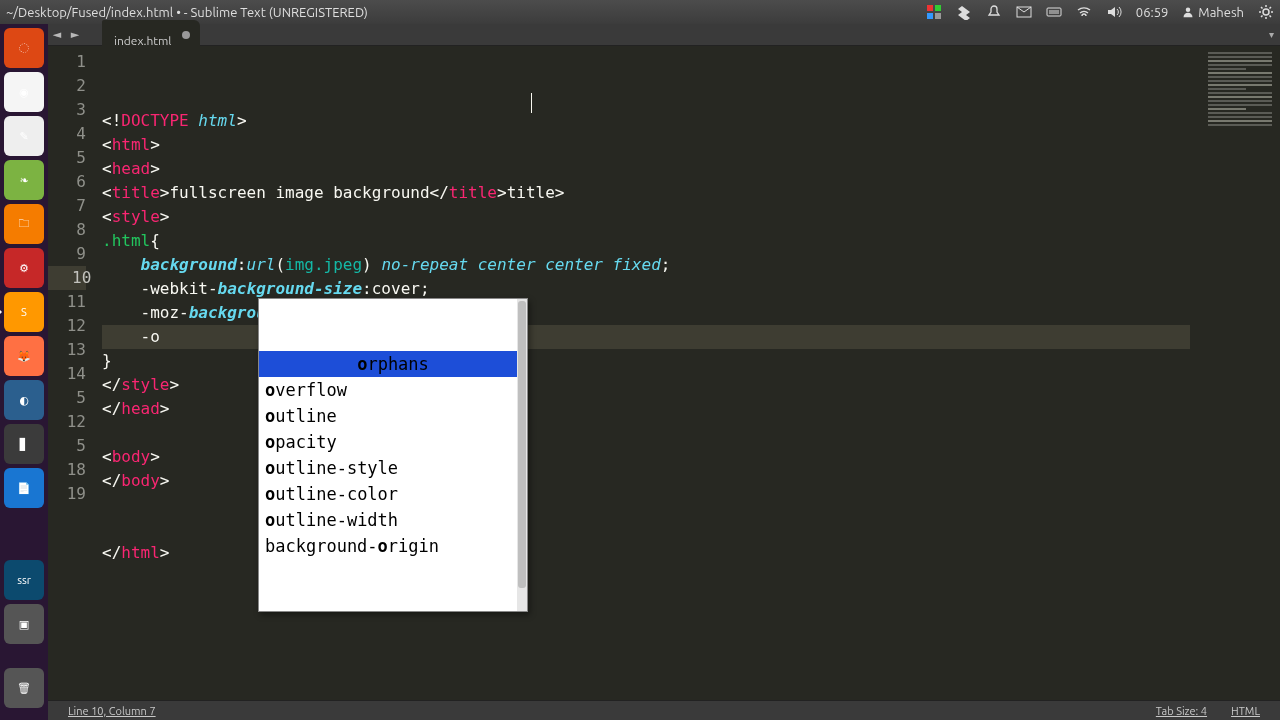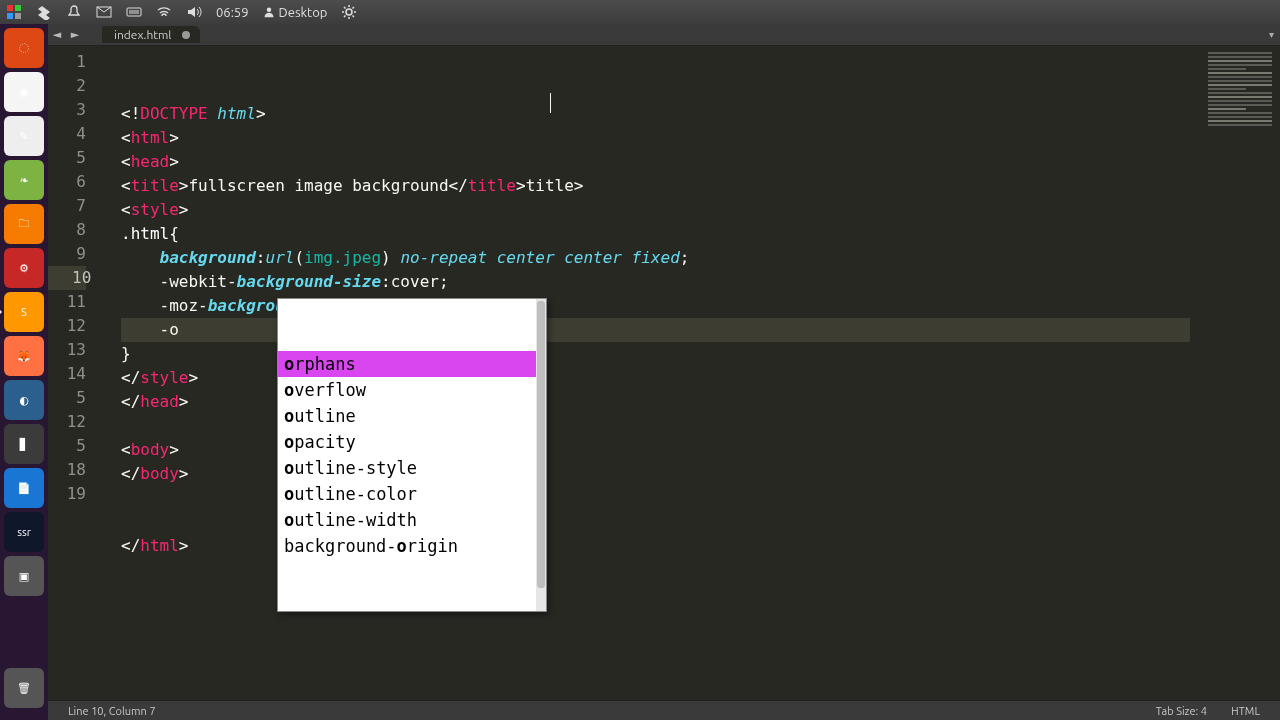--- a/index.html
+++ b/index.html
@@ -59,21 +59,21 @@
   height: 22px;
   background: #3a3a3a;
   display:flex; align-items:center;
   border-bottom:1px solid #222;
 }
 .nav-arrow {
   width:18px; text-align:center; color:#b8b8b8; font-size:11px;
 }
 .file-tab {
   background:#272822; color:#ccc;
-  padding: 2px 28px 2px 12px;
+  padding: 14px 28px 2px 12px;
   font-size:12px;
   margin-left:18px;
   position:relative;
   border-radius: 2px 6px 0 0;
 }
 .dirty-dot {
   position:absolute; right:10px; top:50%; transform:translateY(-50%);
   width:8px;height:8px;border-radius:50%;background:#999;
 }
 .tab-caret { margin-left:auto; color:#aaa; font-size:10px; padding-right:6px;}
@@ -92,35 +92,34 @@
   user-select:none;
 }
 .gutter .ln.current { background:#3e3d32; color:#c2c2bd;padding-left:24px; }
 .code {
   flex:1;
   font-family:"DejaVu Sans Mono","Consolas",monospace;
   font-size:16px;
   line-height:24px;
   color:#f8f8f2;
   white-space:pre;
-  padding-top:8px;
+  padding-top:15px;
   padding-left:4px;
   position:relative;
-  margin-left:19px;
 }
 .code .row { height:24px; }
 .code .row.current { background:#3e3d32; }
 .p  { color:#f8f8f2; }
 .tag{ color:#f92672; }
 .br { color:#f8f8f2; }
 .str{ color:#14b8a6; }
 .kw { color:#66d9ef; font-style:italic;}
 .kw2{ color:#66d9ef; font-style:italic; }
 .prop{ color:#66d9ef; font-style:italic;font-weight:bold;}
-.sel{ color:#ffffff; }
+.sel{ color:#22c55e; }
 
 .minimap {
   width:90px;
   background:#272822;
   position:relative;
 }
 .minimap-lines{
   position:absolute; top:6px; right:8px; left:18px;
 }
 .minimap-lines div{
@@ -145,21 +144,21 @@
   background:#fff;
   color:#000;
   font-family:"DejaVu Sans Mono","Consolas",monospace;
   font-size:17px;
   line-height:26px;
   border:1px solid #888;
   box-shadow:2px 3px 6px rgba(0,0,0,0.4);
   z-index:10;
 }
 .autocomplete .item { padding:0 6px; }
-.autocomplete .item.selected { background:#d946ef; }
+.autocomplete .item.selected { background:#1d4ed8;text-align:center; }
 .autocomplete b { font-weight:bold; }
 .ac-scroll {
   position:absolute; right:0; top:0; bottom:0; width:10px;
   background:#e6e6e6;
 }
 .ac-thumb{
   position:absolute; left:1px; right:1px; top:2px; height:92%;
   background:#bfbfbf; border-radius:3px;
 }
 
@@ -167,26 +166,27 @@
   position:absolute; left:48px; right:0; bottom:0;
   height:20px;
   background:#3a3a3a;
   color:#c8c8c8;
   font-size:11px;
   display:flex; align-items:center;
   padding: 0 8px;
   border-top:1px solid #222;
 }
 .status-bar .spacer{flex:1;}
-.status-seg{ padding:0 12px; }
+.status-seg{ padding:0 12px;text-decoration:underline; }
 </style>
 </head>
 <body>
 
 <div class="top-panel">
+  <span class="window-title">~/Desktop/Fused/index.html • - Sublime Text (UNREGISTERED)</span>
   <div class="panel-right">
     <span class="panel-icon">
         <svg viewBox="0 0 16 16">
           <rect x="1" y="1" width="6" height="6" fill="#e33"></rect>
           <rect x="9" y="1" width="6" height="6" fill="#3c3"></rect>
           <rect x="1" y="9" width="6" height="6" fill="#39f"></rect>
           <rect x="9" y="9" width="6" height="6" fill="#999"></rect>
         </svg>
       </span>
     <span class="panel-icon">
@@ -222,21 +222,21 @@
           <path d="M2 6h3l4-3v10l-4-3H2z" fill="#ddd"></path>
           <path d="M11 5a4 4 0 010 6M13 3a7 7 0 010 10" fill="none" stroke="#ddd"></path>
         </svg>
       </span>
     <span>06:59</span>
     <span class="username">
       <svg width="12" height="12" viewBox="0 0 16 16">
           <circle cx="8" cy="5" r="3" fill="#ddd"></circle>
           <path d="M2 15a6 6 0 0112 0z" fill="#ddd"></path>
         </svg>
-      <span>Desktop</span>
+      <span>Mahesh</span>
     </span>
     <span class="panel-icon">
         <svg viewBox="0 0 16 16">
           <circle cx="8" cy="8" r="3" fill="none" stroke="#ddd" stroke-width="1.5"></circle>
           <path d="M8 1v2M8 13v2M1 8h2M13 8h2M3 3l1.5 1.5M11.5 11.5L13 13M13 3l-1.5 1.5M4.5 11.5L3 13" stroke="#ddd" stroke-width="1.5"></path>
         </svg>
       </span>
   </div>
 </div>
 
@@ -245,21 +245,21 @@
     <div class="launcher-item" style="background: rgb(245, 245, 245);">◉</div>
     <div class="launcher-item" style="background: rgb(238, 238, 238);">✎</div>
     <div class="launcher-item" style="background: rgb(124, 179, 66);">❧</div>
     <div class="launcher-item" style="background: rgb(245, 124, 0);">🗀</div>
     <div class="launcher-item" style="background: rgb(198, 40, 40);">⚙</div>
     <div class="launcher-item active" style="background: rgb(255, 152, 0);">S</div>
     <div class="launcher-item" style="background: rgb(255, 112, 67);">🦊</div>
     <div class="launcher-item" style="background: rgb(43, 95, 142);">◐</div>
     <div class="launcher-item" style="background: rgb(59, 59, 59);">▋</div>
     <div class="launcher-item" style="background: rgb(25, 118, 210);">📄</div>
-    <div class="launcher-item" style="background: #0f172a;">ssr</div>
+    <div class="launcher-item" style="background: #0c4a6e; margin-top: 48px;">ssr</div>
     <div class="launcher-item" style="background: rgb(85, 85, 85);">▣</div>
     <div class="launcher-item launcher-trash" style="background: rgb(85, 85, 85);">🗑</div>
   </div>
 
 <div class="app">
   <div class="nav-bar">
     <span class="nav-arrow">◄</span>
     <span class="nav-arrow">►</span>
     <div class="file-tab">
       <span>index.html</span>

